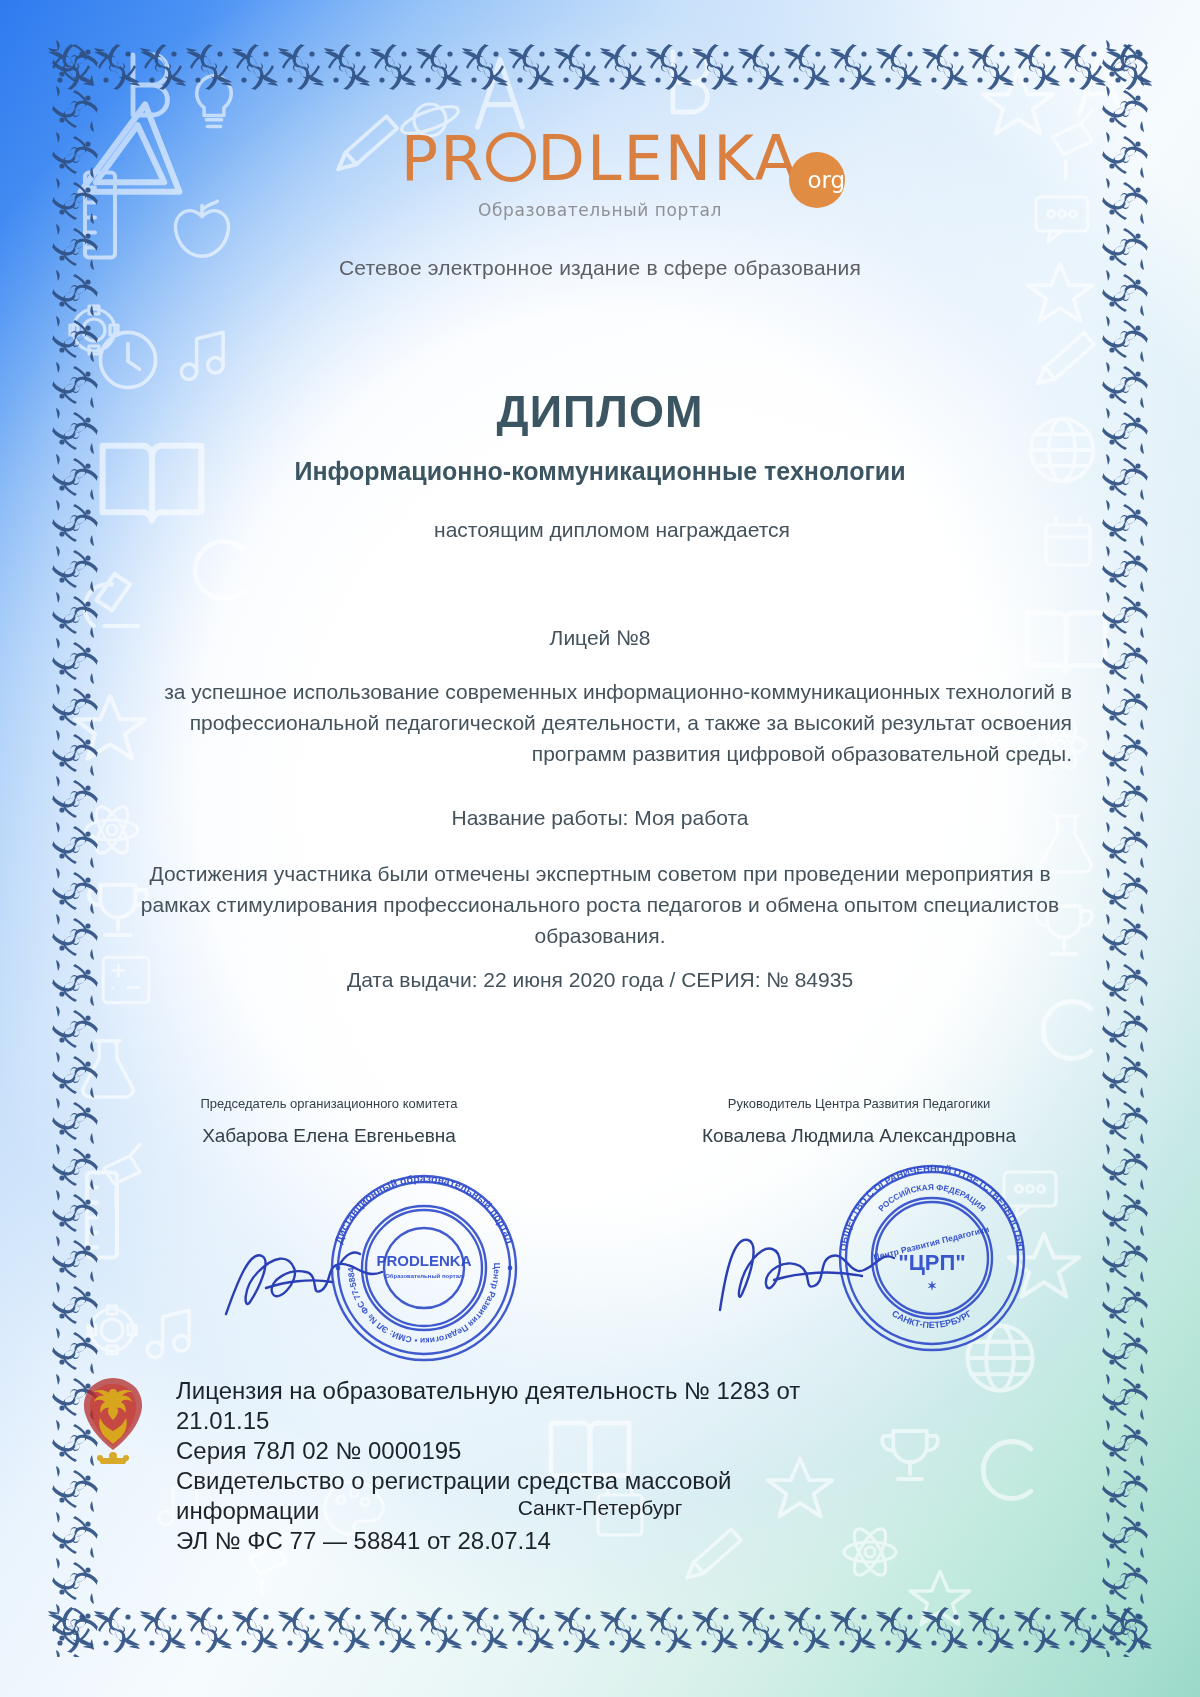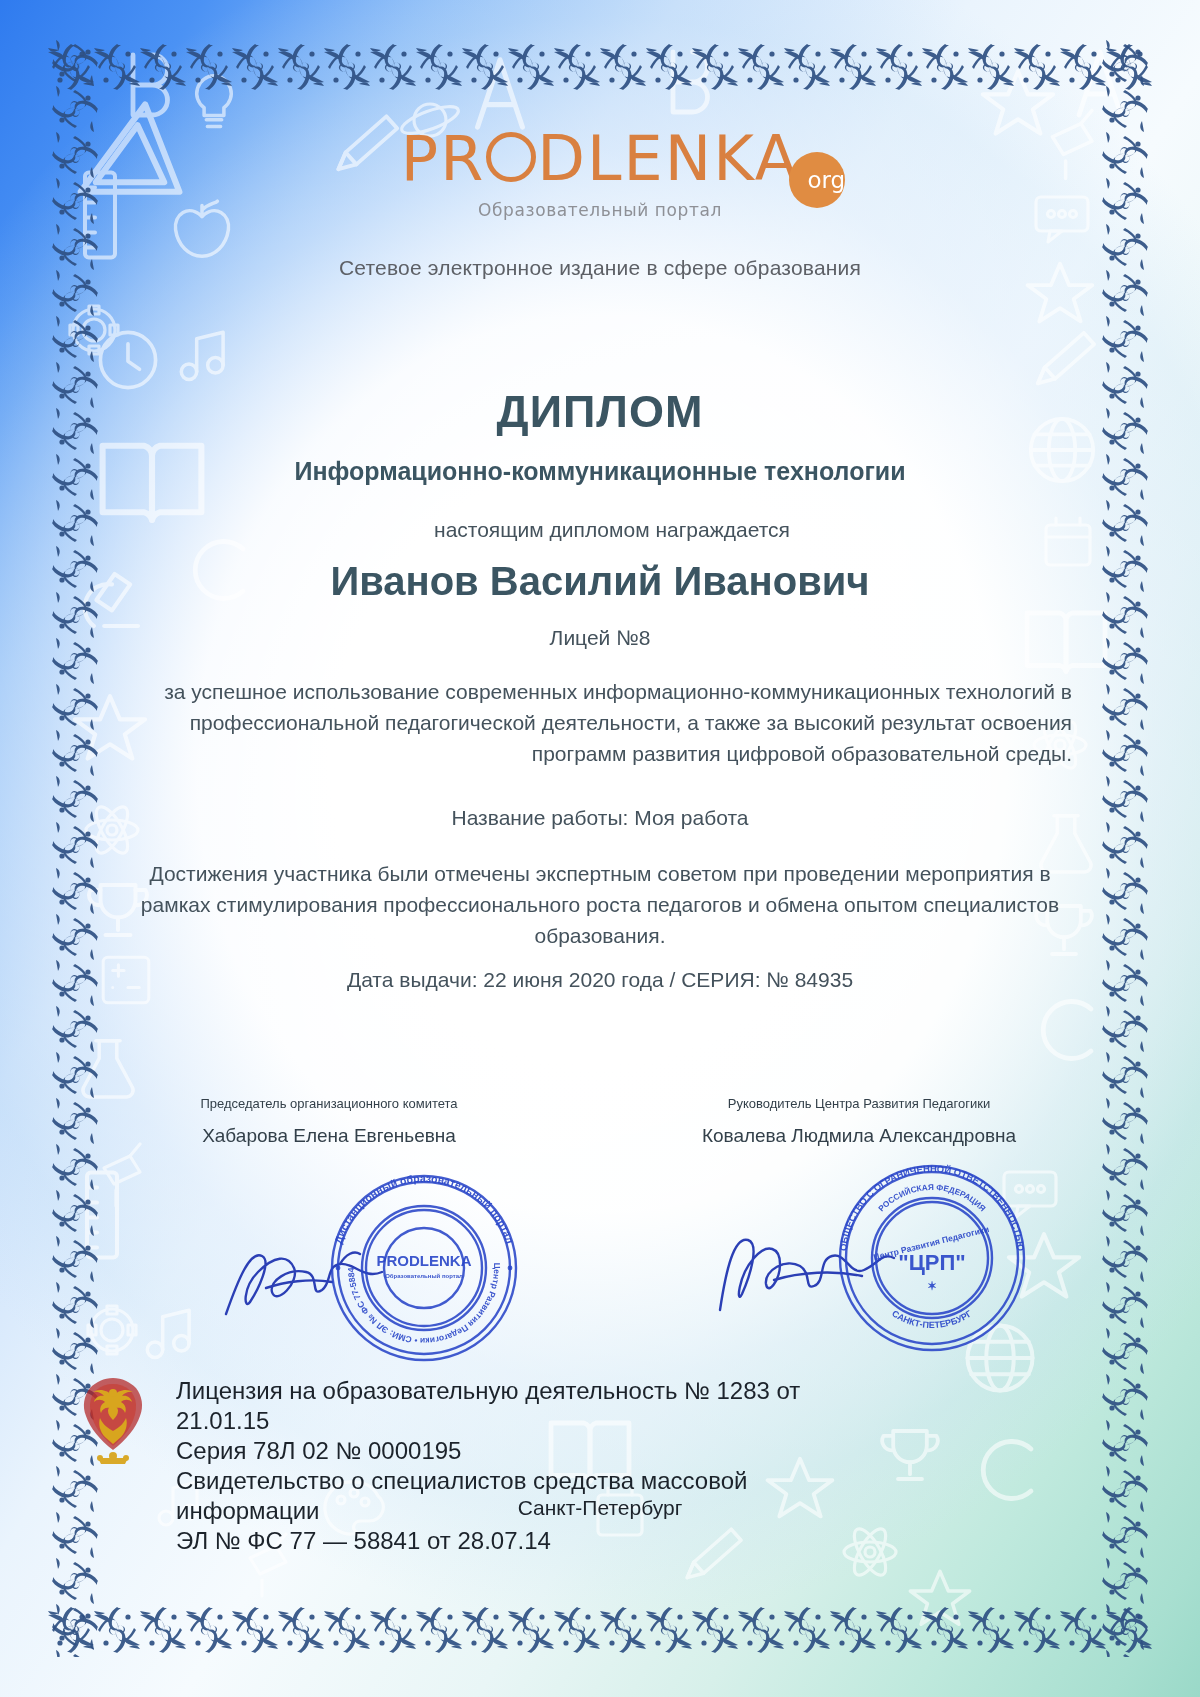--- a/index.html
+++ b/index.html
@@ -351,21 +351,20 @@
     <div class="logo-wrap">
       <div class="logo"><span>PR</span><span class="ring"></span><span>DLENKA</span><span class="org">org</span></div>
       <div class="logo-sub">Образовательный портал</div>
     </div>
 
     <div class="tagline">Сетевое электронное издание в сфере образования</div>
 
     <div class="diploma-title">ДИПЛОМ</div>
     <div class="nomination">Информационно-коммуникационные технологии</div>
     <div class="awarded-to">настоящим дипломом награждается</div>
-    <div class="recipient">Иванов Василий Иванович</div>
     <div class="org-name">Лицей №8</div>
     <div class="body-1">за успешное использование современных информационно-коммуникационных технологий в профессиональной педагогической деятельности, а также за высокий результат освоения программ развития цифровой образовательной среды.</div>
     <div class="work-title">Название работы: Моя работа</div>
     <div class="body-2">Достижения участника были отмечены экспертным советом при проведении мероприятия в рамках стимулирования профессионального роста педагогов и обмена опытом специалистов образования.</div>
     <div class="issue-line">Дата выдачи: 22 июня 2020 года / СЕРИЯ: № 84935</div>
 
     <div class="sig left">
       <div class="role">Председатель организационного комитета</div>
       <div class="person">Хабарова Елена Евгеньевна</div>
     </div>
@@ -459,20 +458,20 @@
             <circle cx="30" cy="86" r="3"></circle>
             <circle cx="56" cy="86" r="3"></circle>
           </g>
         </g>
       </svg>
     </div>
 
     <div class="footer">
       <div>Лицензия на образовательную деятельность № 1283 от 21.01.15</div>
       <div>Серия 78Л 02 № 0000195</div>
-      <div>Свидетельство о специалистов средства массовой информации</div>
+      <div>Свидетельство о регистрации средства массовой информации</div>
       <div>ЭЛ № ФС 77 — 58841 от 28.07.14</div>
     </div>
 
     <div class="city">Санкт-Петербург</div>
 
   </div>
 </div>
 
 </body></html>

